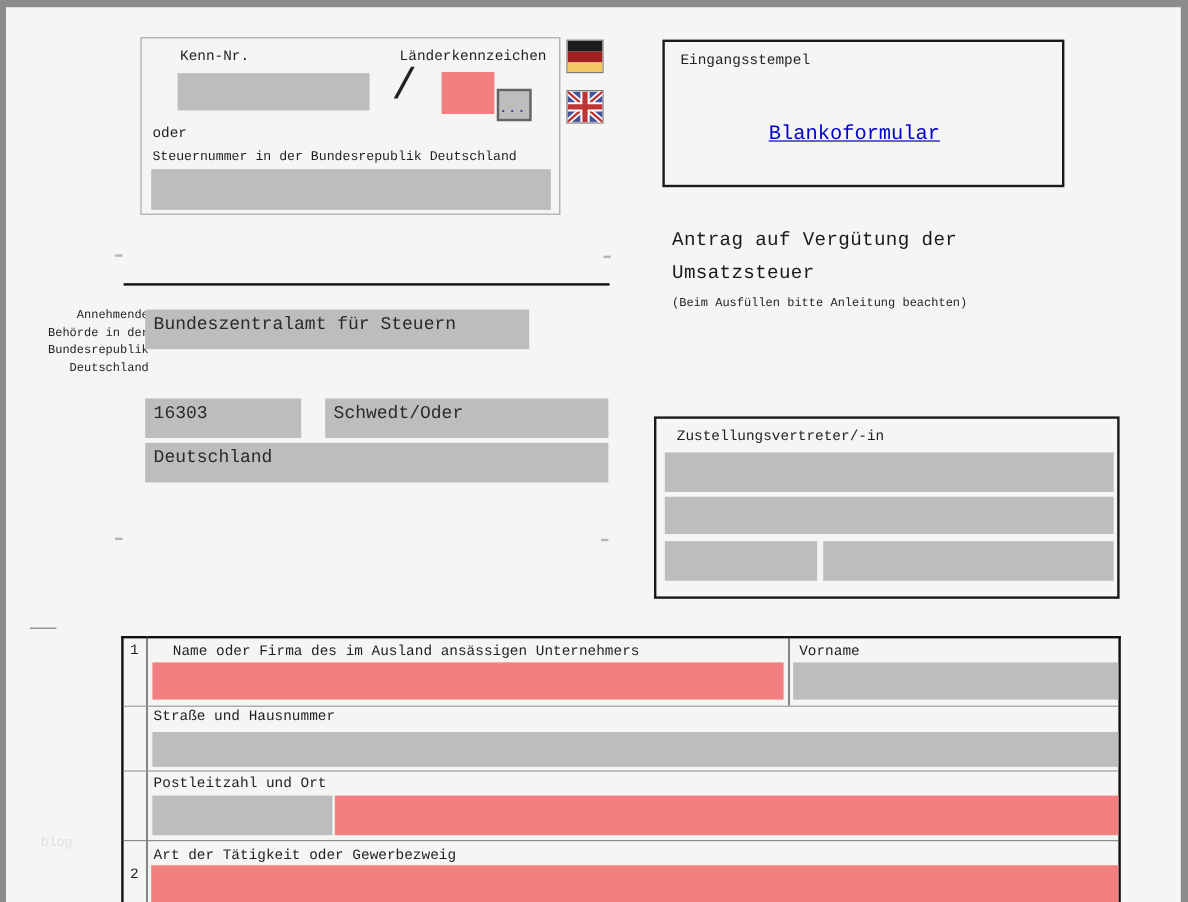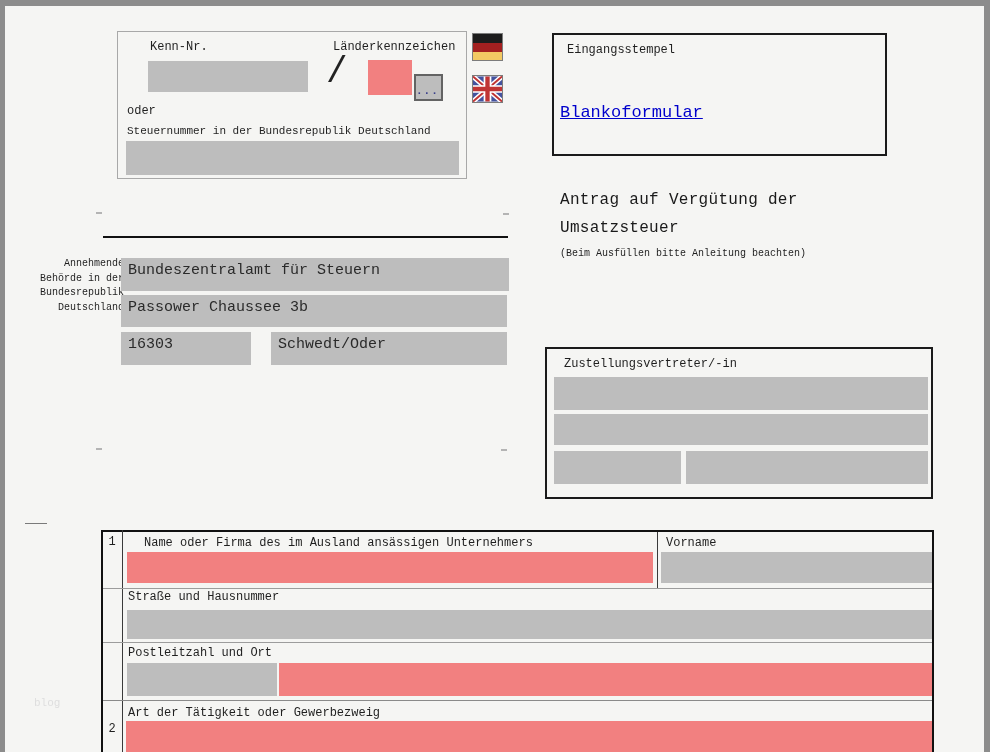--- a/index.html
+++ b/index.html
@@ -64,41 +64,41 @@
       <rect width="60" height="52" fill="#44529e"></rect>
       <path d="M0,0 L60,52 M60,0 L0,52" stroke="#ffffff" stroke-width="10"></path>
       <path d="M0,0 L60,52 M60,0 L0,52" stroke="#c03434" stroke-width="4"></path>
       <path d="M30,0 V52 M0,26 H60" stroke="#ffffff" stroke-width="16"></path>
       <path d="M30,0 V52 M0,26 H60" stroke="#c03434" stroke-width="9"></path>
     </svg>
   </div>
 
   <div class="abs box-bold" style="left:552px; top:33px; width:335px; height:123px;"></div>
   <div class="abs lbl" style="left:567px; top:43px;">Eingangsstempel</div>
-  <div class="abs link" style="left:552px; top:103px; width:320px; margin-left:8px;">Blankoformular</div>
+  <div class="abs link" style="left:552px; top:103px; width:320px; text-align:center;">Blankoformular</div>
 
   <div class="abs title" style="left:560px; top:186px; width:360px;">
     <div>Antrag auf Vergütung der</div>
     <div>Umsatzsteuer</div>
   </div>
   <div class="abs subtitle" style="left:560px; top:248px;">(Beim Ausfüllen bitte Anleitung beachten)</div>
 
   <div class="abs" style="left:103px; top:236px; width:405px; height:2px; background:#111;"></div>
   <div class="abs tick" style="left:96px; top:212px;"></div>
   <div class="abs tick" style="left:503px; top:213px;"></div>
   <div class="abs tick" style="left:96px; top:448px;"></div>
   <div class="abs tick" style="left:501px; top:449px;"></div>
   <div class="abs" style="left:25px; top:523px; width:22px; height:1px; background:#7a7a7a;"></div>
 
   <div class="abs" style="left:28px; top:257px; width:96px; font-size:10px; line-height:14.5px; color:#1f1f1f;text-align:right;">Annehmende Behörde in der Bundesrepublik Deutschland</div>
 
-  <div class="abs gray-field filled" style="left:121px; top:258px; width:388px; height:33px;">Bundeszentralamt für Steuern</div>
-  <div class="abs gray-field filled" style="left:121px; top:295px; width:386px; height:32px;">Passower Chaussee 3b</div>
+  <div class="abs gray-field filled" style="left:121px; top:258px; width:320px; height:33px;">Bundeszentralamt für Steuern</div>
   <div class="abs gray-field filled" style="left:121px; top:332px; width:130px; height:33px;">16303</div>
   <div class="abs gray-field filled" style="left:271px; top:332px; width:236px; height:33px;">Schwedt/Oder</div>
+  <div class="abs gray-field filled" style="left:121px; top:369px; width:386px; height:33px;">Deutschland</div>
 
   <div class="abs box-bold" style="left:545px; top:347px; width:388px; height:152px;"></div>
   <div class="abs lbl" style="left:564px; top:357px;">Zustellungsvertreter/-in</div>
   <div class="abs gray-field" style="left:554px; top:377px; width:374px; height:33px;"></div>
   <div class="abs gray-field" style="left:554px; top:414px; width:374px; height:31px;"></div>
   <div class="abs gray-field" style="left:554px; top:451px; width:127px; height:33px;"></div>
   <div class="abs gray-field" style="left:686px; top:451px; width:242px; height:33px;"></div>
 
   <div class="abs" style="left:101px; top:530px; width:833px; height:222px; border:2px solid #111; border-bottom:none;"></div>
   <div class="abs" style="left:122px; top:530px; width:1px; height:222px; background:#3a3a3a;"></div>

